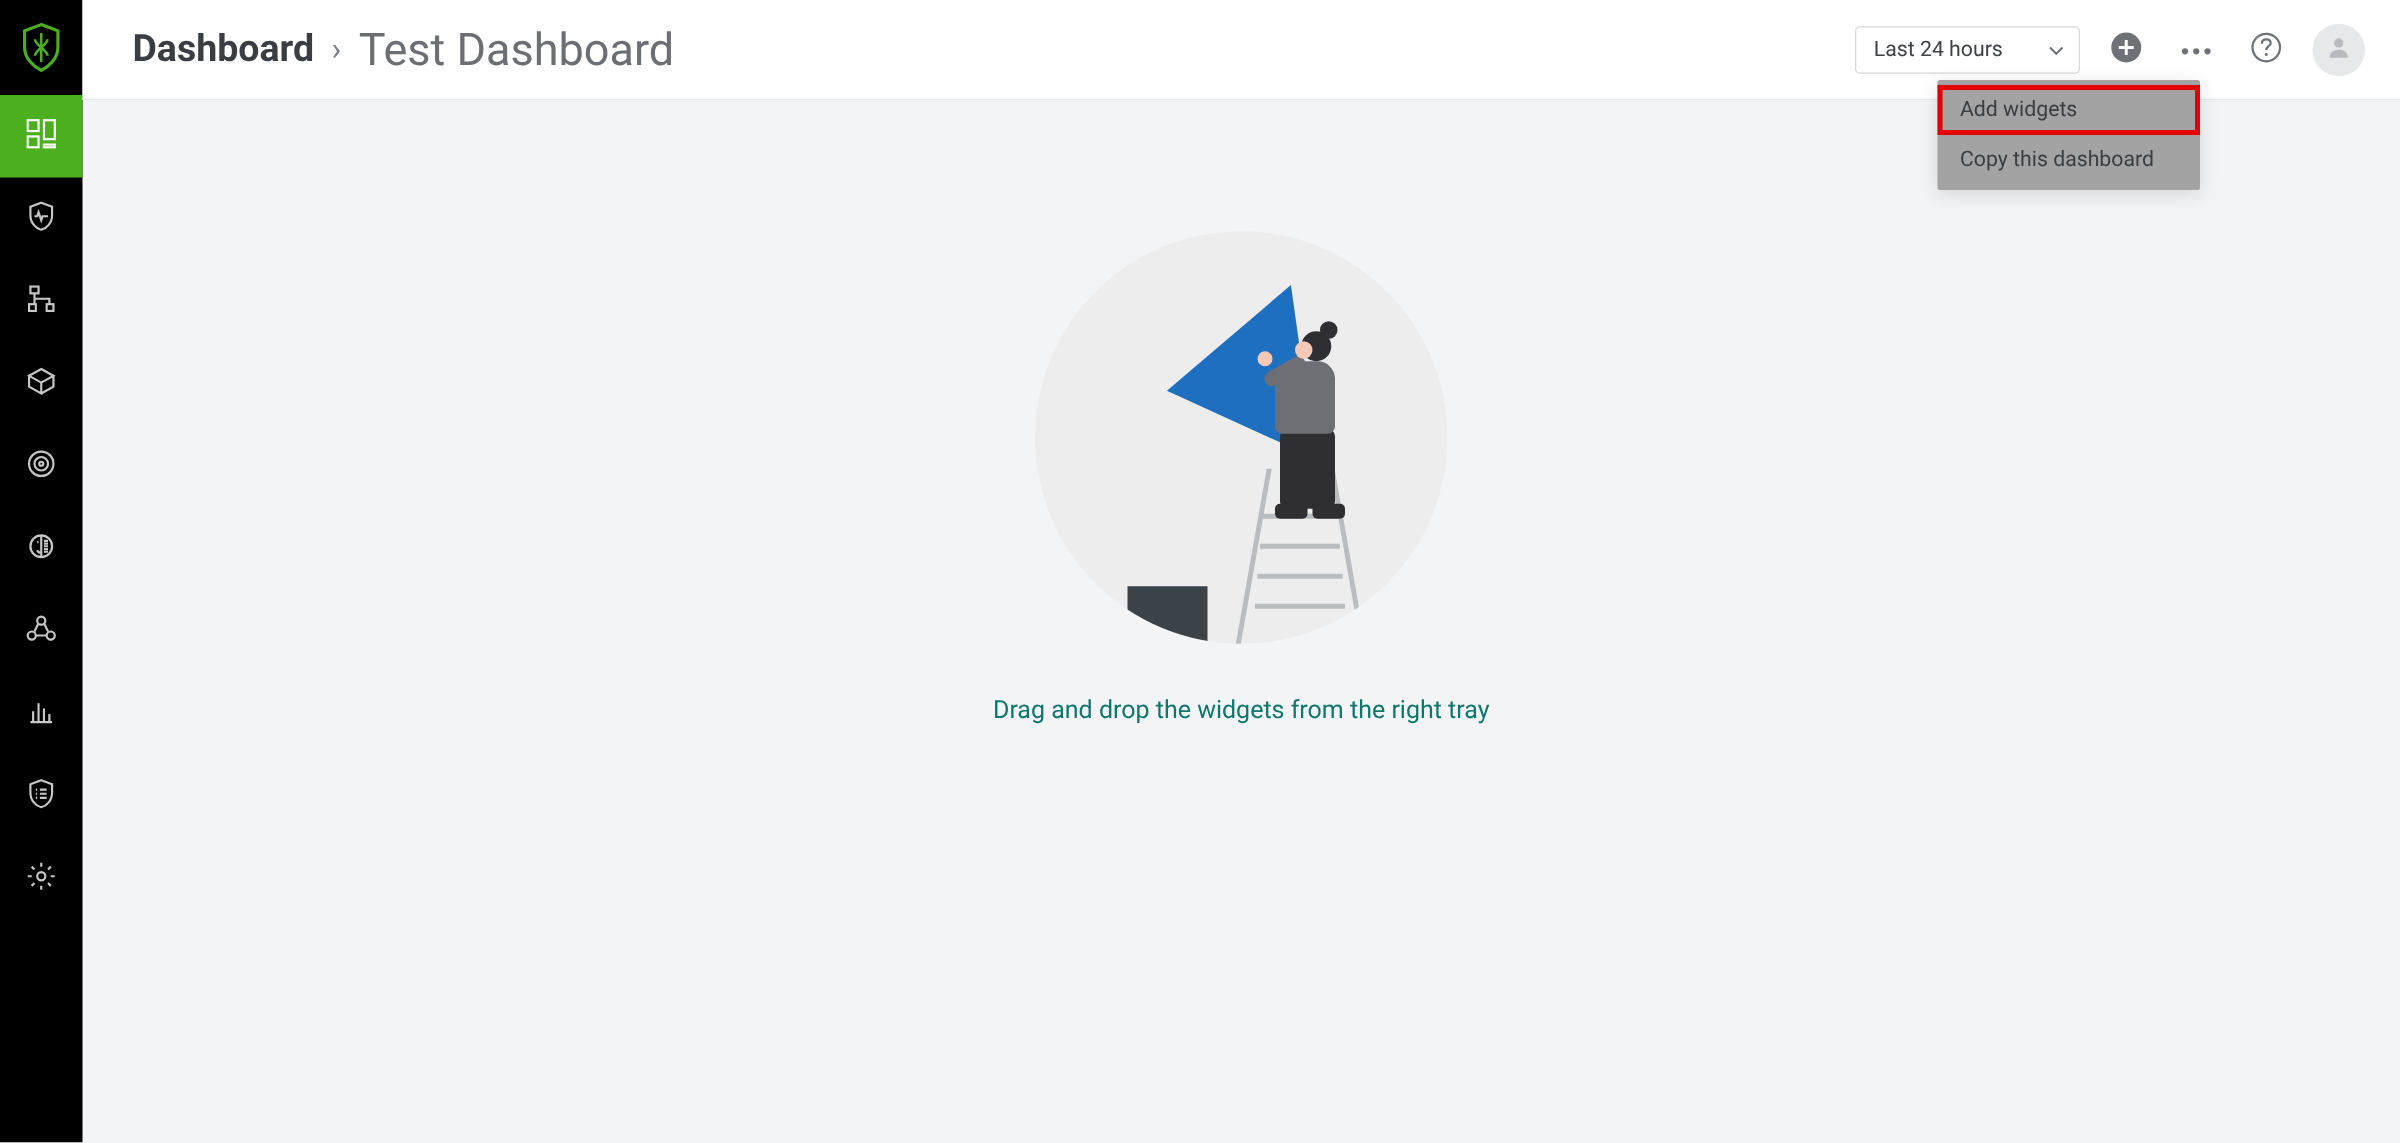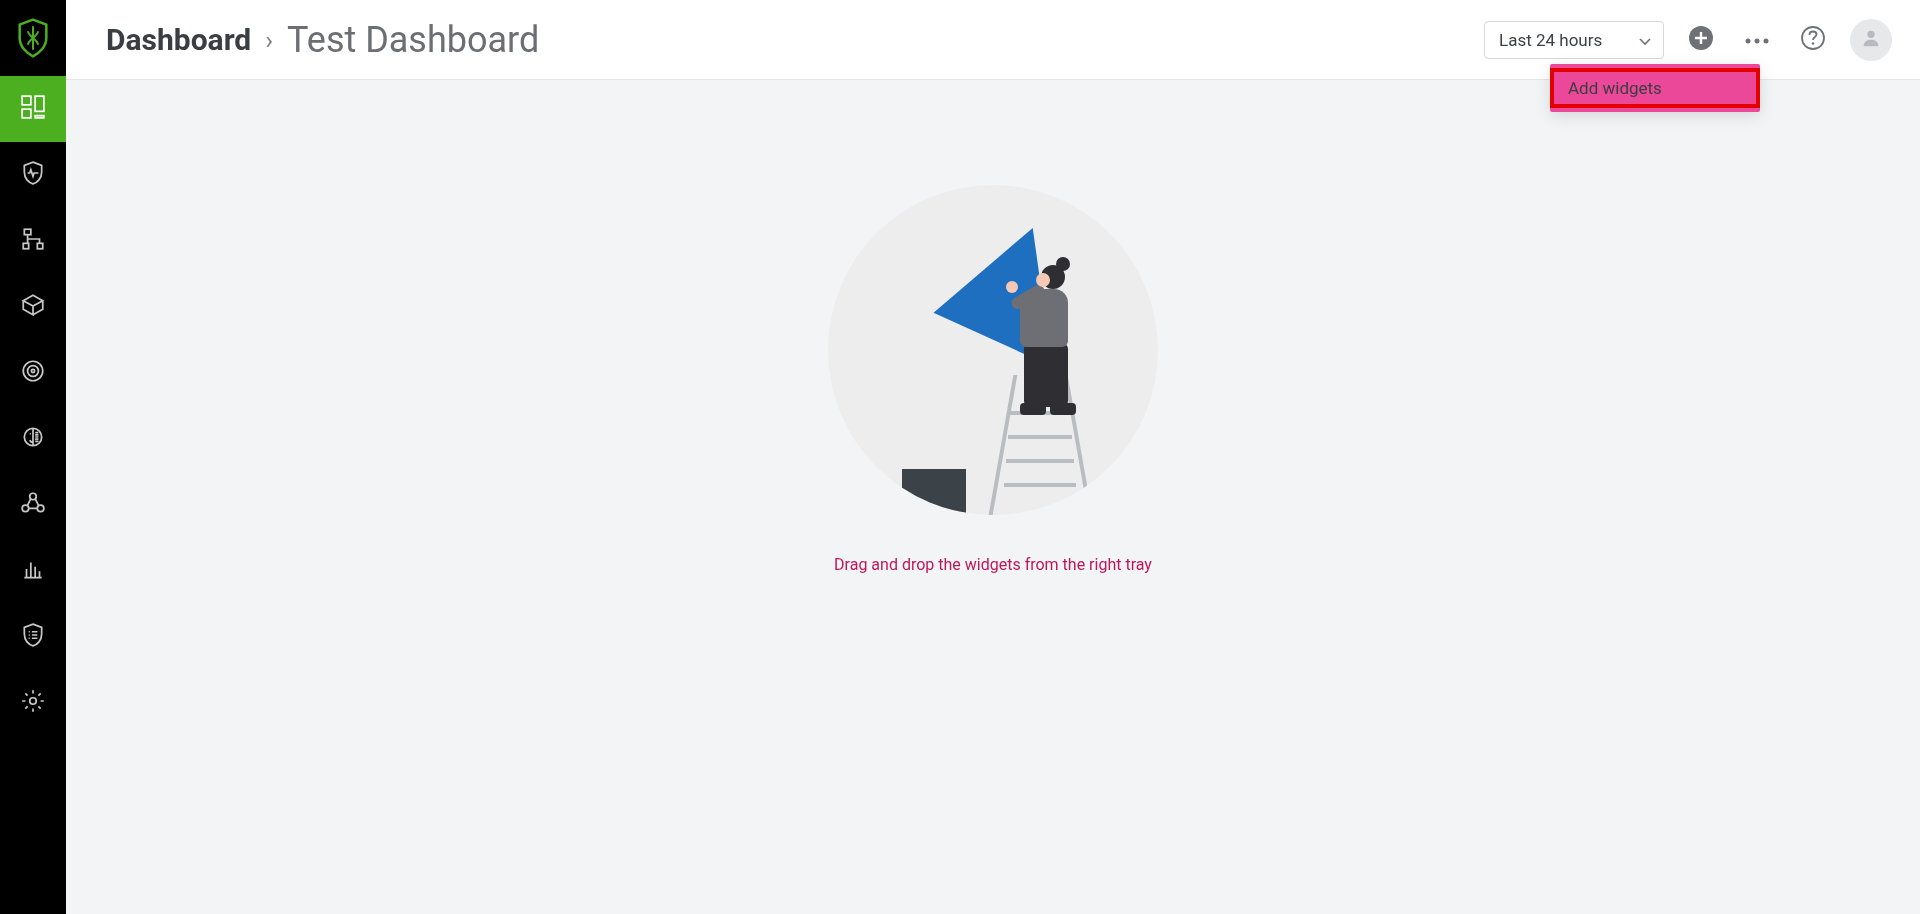--- a/index.html
+++ b/index.html
@@ -28,42 +28,42 @@
 
   .header-right { margin-left:auto; display:flex; align-items:center; gap: 18px; }
   .time-select { border:1px solid #d5d8db; background:#fff; border-radius:4px; padding: 8px 40px 8px 14px; font-size:17px; color:#3e4145; position:relative; cursor:pointer; min-width: 180px;}
   .time-select .caret { position:absolute; right:12px; top:50%; transform:translateY(-50%); }
 
   .icon-btn { width: 38px; height:38px; display:inline-flex; align-items:center; justify-content:center; cursor:pointer; color:#6e7277; }
   .icon-btn.round-add svg circle { fill:#6e7277; }
   .avatar { width:42px; height:42px; border-radius:50%; background:#e6e8ea; display:inline-flex; align-items:center; justify-content:center; cursor:pointer; }
 
   
-  .dropdown { position:absolute; top: 64px; right: 160px; background:#ec4899; box-shadow: 0 4px 16px rgba(0,0,0,0.12); border-radius:2px; min-width: 210px; padding:4px 0; z-index:10; }
+  .dropdown { position:absolute; top: 64px; right: 160px; background:#a3a3a3; box-shadow: 0 4px 16px rgba(0,0,0,0.12); border-radius:2px; min-width: 210px; padding:4px 0; z-index:10; }
   .dropdown-item { padding: 10px 18px; font-size:17px; color:#3a3e42; cursor:pointer; }
   .dropdown-item.highlight { outline: 4px solid #e40000; outline-offset:-4px; }
 
   
   .content { flex:1; display:flex; flex-direction:column; align-items:center; justify-content:flex-start; padding-top: 105px; }
   .illus-wrap { width:330px; height:330px; border-radius:50%; background:#ededee; position:relative; overflow:hidden; }
   .illus-triangle { position:absolute; left:105px; top:50px; width:0; height:0; border-top:70px solid transparent; border-bottom:70px solid transparent; border-right:110px solid #1e6fbf; transform: rotate(-8deg);}
   .illus-person-head { position:absolute; left:213px; top:80px; width:24px; height:24px; border-radius:50%; background:#2e2e33; }
   .illus-person-bun  { position:absolute; left:228px; top:72px; width:14px; height:14px; border-radius:50%; background:#2e2e33; }
   .illus-person-face { position:absolute; left:208px; top:88px; width:14px; height:14px; border-radius:50%; background:#f5c9b6; }
   .illus-person-torso{ position:absolute; left:192px; top:104px; width:48px; height:58px; background:#6d6f74; border-radius: 14px 14px 6px 6px; }
   .illus-arm { position:absolute; left:182px; top:106px; width:36px; height:12px; background:#6d6f74; border-radius:8px; transform:rotate(-30deg); }
   .illus-hand{ position:absolute; left:178px; top:96px; width:12px; height:12px; background:#f5c9b6; border-radius:50%; }
   .illus-legs{ position:absolute; left:196px; top:158px; width:44px; height:64px; background:#2e2e33; border-radius:6px; }
   .illus-foot1{ position:absolute; left:192px; top:218px; width:26px; height:12px; background:#2e2e33; border-radius:4px;}
   .illus-foot2{ position:absolute; left:222px; top:218px; width:26px; height:12px; background:#2e2e33; border-radius:4px;}
   .ladder-rail { position:absolute; width:4px; background:#b9bcc0; bottom:0; }
   .ladder-rail.l { left:173px; height:140px; transform: skewX(-10deg);}
   .ladder-rail.r { left:248px; height:140px; transform: skewX(10deg);}
   .ladder-step { position:absolute; height:4px; background:#b9bcc0; }
-  .hint { margin-top: 40px; color:#be185d; font-size:16px; }
+  .hint { margin-top: 40px; color:#0f766e; font-size:20px; }
   .illus-box { position:absolute; bottom:0; left:74px; width:64px; height:46px; background:#3c4348; }
 </style>
 </head>
 <body>
 
 <div class="app">
 
   <nav class="sidebar">
     <div class="logo">
       <svg viewBox="0 0 40 48">
@@ -212,20 +212,21 @@
             <svg width="22" height="22" viewBox="0 0 24 24">
                 <circle cx="12" cy="8" r="4" fill="#b7bbbf"></circle>
                 <path d="M4 21 C4 16 8 14 12 14 C16 14 20 16 20 21 Z" fill="#b7bbbf"></path>
               </svg>
           </span>
         </span>
       </div>
 
       <div class="dropdown">
         <div class="dropdown-item highlight">Add widgets</div>
+        <div class="dropdown-item">Copy this dashboard</div>
       </div>
     </header>
 
     <div class="content">
       <div class="illus-wrap">
         <div class="illus-triangle"></div>
         <div class="illus-box"></div>
         <div class="ladder-rail l"></div>
         <div class="ladder-rail r"></div>
         <div class="ladder-step" style="left:176px; bottom:28px; width:72px;"></div>

